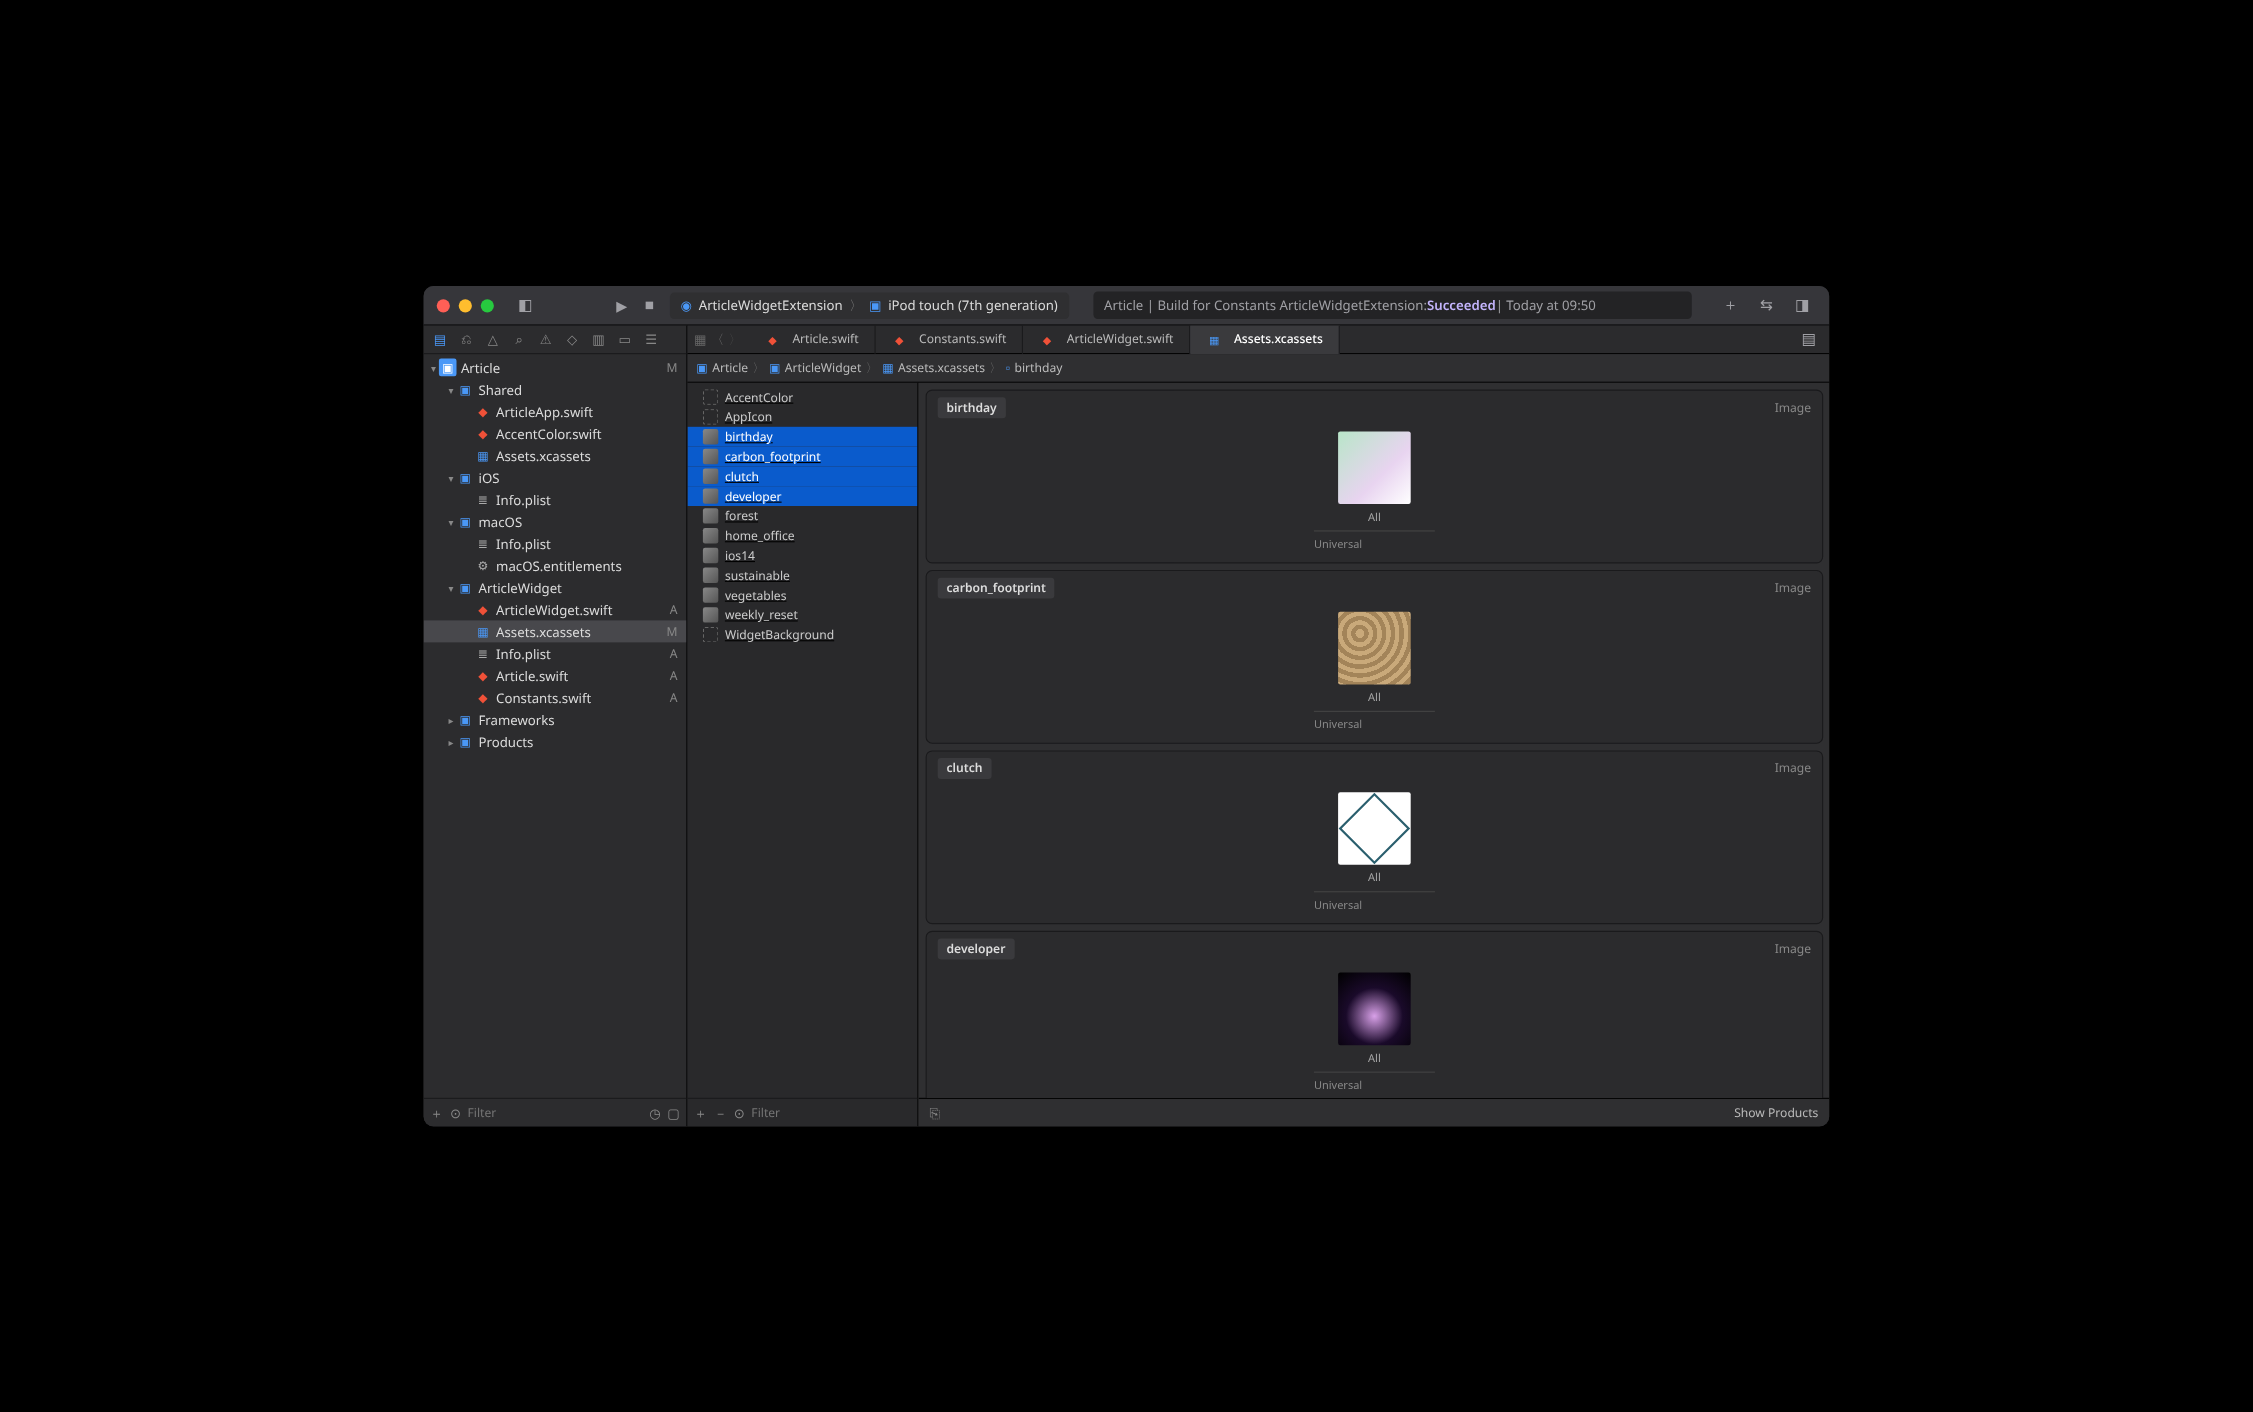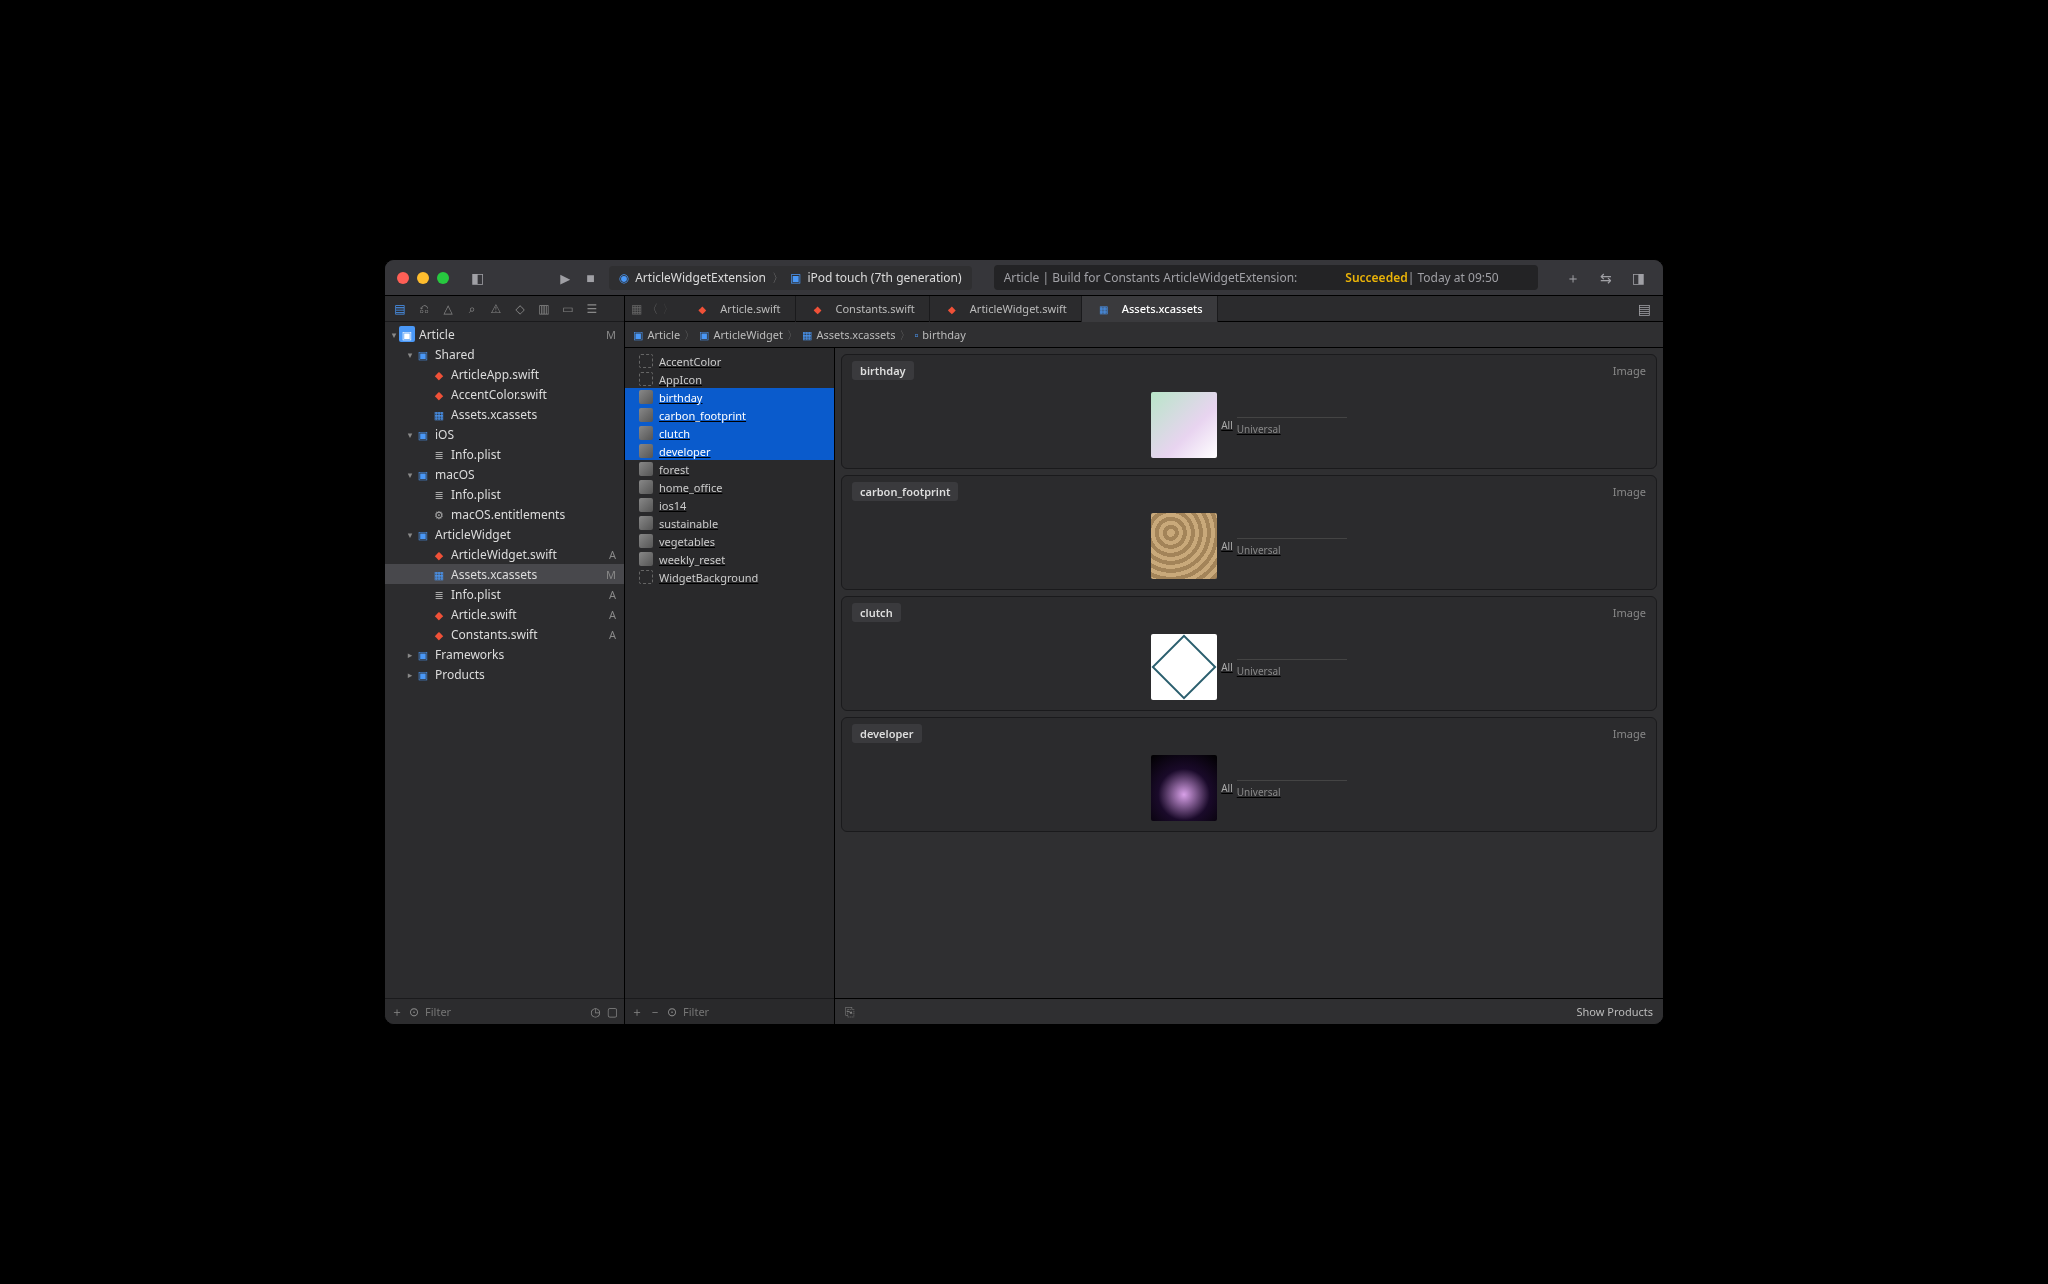--- a/index.html
+++ b/index.html
@@ -10,21 +10,21 @@
 .dot { width: 12px; height: 12px; border-radius: 50%; }
 .red { background: #ff5f56; }
 .yellow { background: #ffbd2e; }
 .green { background: #27c93f; }
 .tb-icon { color: #a0a0a5; font-size: 14px; padding: 0 6px; cursor: pointer; }
 .tb-icon.play { font-size: 13px; }
 .tb-run { display: flex; align-items: center; gap: 4px; margin-left: 56px; }
 .scheme-pill { background: #2f2f31; border-radius: 4px; padding: 3px 10px; color: #dcdcdc; font-size: 12px; display: flex; align-items: center; gap: 6px; }
 .scheme-pill .sep { color: #777; }
 .status-bar { flex: 1; margin: 0 14px; background: #232325; border-radius: 4px; padding: 4px 10px; font-size: 12px; color: #a0a0a5; display: flex; align-items: center; min-width: 0; }
-.status-bar .ok { color: #eab308; font-weight: 600; margin-left: 48px; }
+.status-bar .ok { color: #c4b5fd; font-weight: 600; }
 .content { flex: 1; display: flex; min-height: 0; }
 .navigator { width: 240px; background: #2c2c2e; border-right: 1px solid #000; display: flex; flex-direction: column; }
 .nav-tabs { height: 26px; display: flex; align-items: center; padding: 0 4px; gap: 2px; border-bottom: 1px solid #1a1a1c; }
 .nav-tab { width: 22px; height: 22px; display: flex; align-items: center; justify-content: center; color: #888; font-size: 12px; border-radius: 3px; }
 .nav-tab.active { color: #4a98f7; }
 .tree { flex: 1; overflow: auto; padding: 2px 0; font-size: 12px; color: #dcdcdc; }
 .tree-row { display: flex; align-items: center; height: 20px; padding-right: 8px; white-space: nowrap; }
 .tree-row.selected { background: #48484c; }
 .disclosure { width: 10px; color: #888; font-size: 9px; flex-shrink: 0; text-align: center; }
 .file-icon { width: 16px; height: 16px; margin-right: 4px; flex-shrink: 0; display: inline-flex; align-items: center; justify-content: center; font-size: 11px; border-radius: 2px; }
@@ -58,21 +58,21 @@
 .th-img { background: linear-gradient(135deg,#888,#555); }
 .asset-filter { height: 26px; border-top: 1px solid #1a1a1c; display: flex; align-items: center; padding: 0 6px; gap: 6px; }
 .asset-filter input { flex: 1; background: transparent; border: none; color: #dcdcdc; font-size: 11px; outline: none; }
 .asset-detail { flex: 1; background: #2f2f31; overflow: auto; display: flex; flex-direction: column; }
 .asset-groups { flex: 1; overflow: auto; padding: 0; }
 .asset-group { margin: 6px; border: 1px solid #1a1a1c; border-radius: 6px; background: #2b2b2d; }
 .group-header { display: flex; align-items: center; padding: 6px 10px; }
 .group-title { background: #3a3a3d; padding: 2px 8px; border-radius: 3px; font-size: 11px; color: #ddd; font-weight: 600; }
 .group-type { margin-left: auto; font-size: 11px; color: #888; }
 .group-body { display: flex; justify-content: center; padding: 6px 0 10px; }
-.slot { display: flex; flex-direction: row; align-items: center; gap: 4px; text-decoration: underline; }
+.slot { display: flex; flex-direction: column; align-items: center; gap: 4px; }
 .slot-img { width: 66px; height: 66px; border-radius: 2px; background: #444; display: flex; align-items: center; justify-content: center; overflow: hidden; }
 .slot-label { font-size: 10px; color: #aaa; }
 .slot-sub { font-size: 10px; color: #888; border-top: 1px solid #444; padding-top: 4px; margin-top: 2px; width: 110px; text-align: left; }
 .detail-footer { height: 26px; border-top: 1px solid #000; display: flex; align-items: center; padding: 0 10px; justify-content: space-between; font-size: 11px; color: #bbb; }
 .small-icon { color: #888; font-size: 12px; }
 
 
 .thumb-birthday { background: linear-gradient(135deg,#b8e6c8 0%, #e8d4f0 60%, #fff 100%); }
 .thumb-carbon { background: repeating-radial-gradient(circle at 30% 30%, #c9a97a 0 4px, #a38459 4px 8px); }
 .thumb-clutch { background: #fff; position: relative; }

